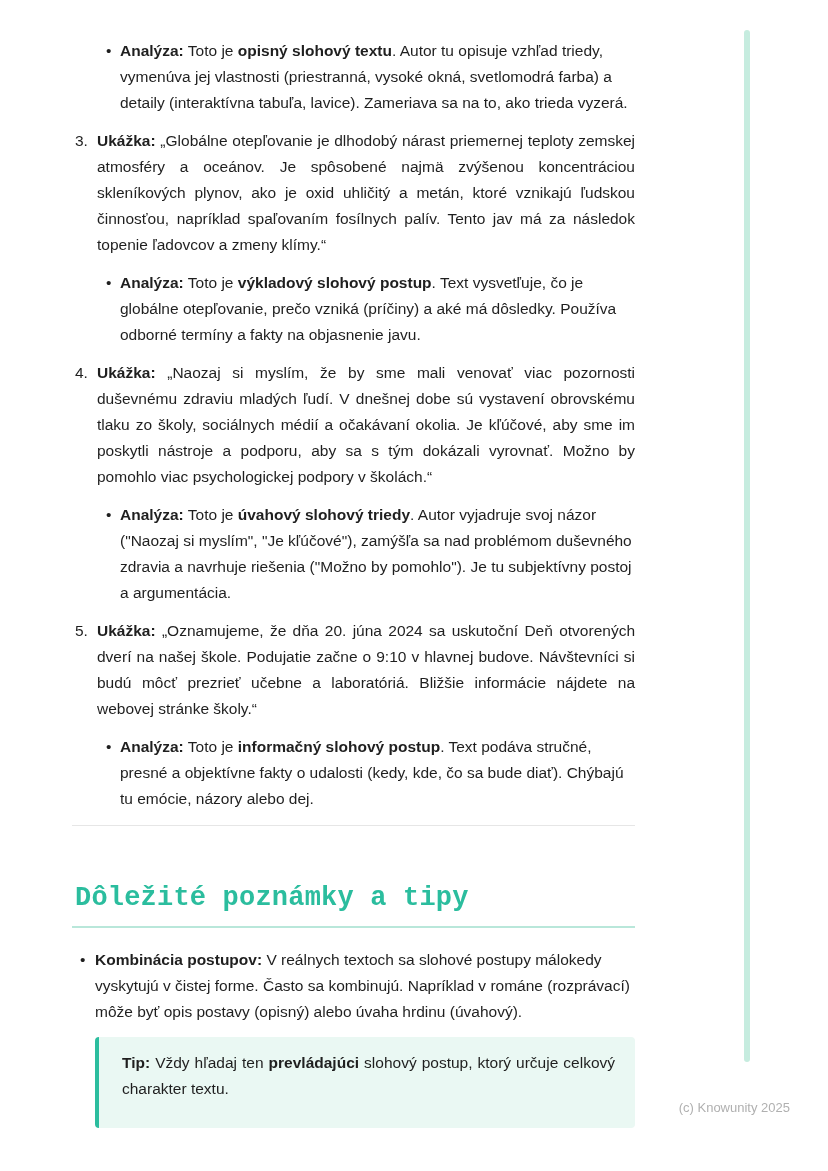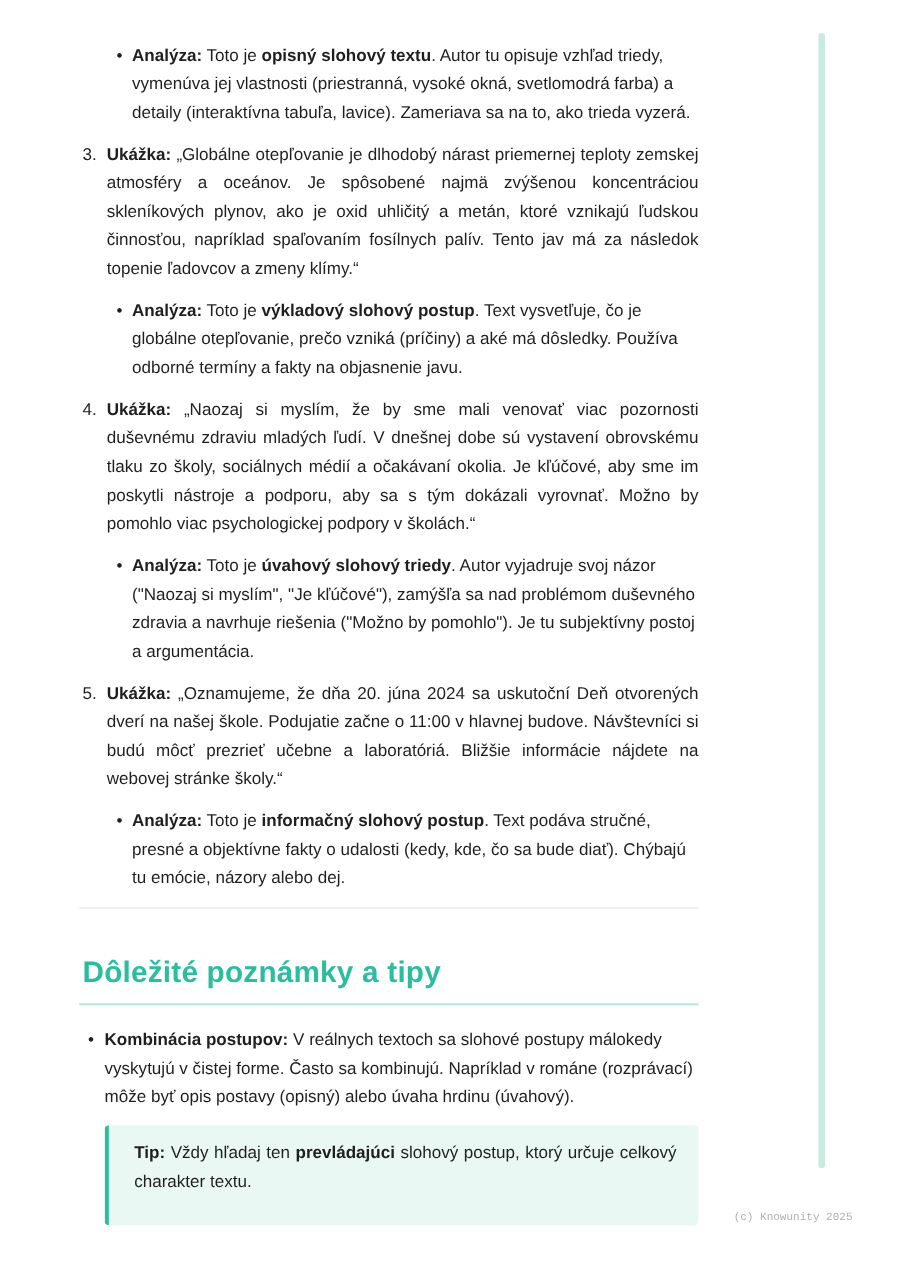--- a/index.html
+++ b/index.html
@@ -32,24 +32,25 @@
   .indent-deep { margin-left: 31px; }   
   .indent-note { margin-left: 5px; }    
   .indent-note .dot { flex: 0 0 15px; }
 
   hr.divider {
     border: 0; border-top: 1px solid var(--divider, #e6e6e6);
     margin: 13px 0 0 -3px; width: calc(100% + 3px);
   }
 
   h1.heading {
-    margin-top: 42px;
+    margin-top: 56px;
     font-size: 27px; line-height: 32px; font-weight: 700;
     color: var(--accent, #2bbd9e);
     letter-spacing: 0.2px;
+    font-family: Liberation Mono, monospace;
   }
   .heading-underline {
     height: 2px; background: var(--accent_light, #b9e7da);
     margin: 12px 0 19px -3px; width: calc(100% + 3px);
   }
 
   .tip-box {
     margin-top: 5px; margin-left: 20px;
     background: var(--tip_bg, #eaf8f3);
     border-left: 4px solid var(--accent, #2bbd9e);
@@ -58,24 +59,23 @@
   }
 
   .edge-bar {
     position: absolute; top: 30px; right: 78px;
     width: 6px; height: 1032px;
     background: var(--edge_bar, #c6ecdf);
     border-radius: 3px;
   }
 
   .watermark {
-    position: absolute; top: 1101px; right: 53px;
-    font-size: 10px; line-height: 14px;
+    position: absolute; top: 1101px; right: 38px;
+    font-size: 13px; line-height: 14px;
     color: var(--watermark, #b0b0b0);
-    font-family: Liberation Mono, monospace;
   }
 </style>
 </head>
 <body>
 
 <div class="page">
 
   <div class="edge-bar"></div>
 
   <main class="content">
@@ -103,21 +103,21 @@
       </div>
       <div class="bullet-row indent-deep row">
         <span class="dot">•</span>
         <p class="para"><span class="b">Analýza:</span><span> Toto je </span><span class="b">úvahový slohový triedy</span><span>. Autor vyjadruje svoj názor ("Naozaj si myslím", "Je kľúčové"), zamýšľa sa nad problémom duševného zdravia a navrhuje riešenia ("Možno by pomohlo"). Je tu subjektívny postoj a argumentácia.</span></p>
       </div>
     </section>
 
     <section>
       <div class="num-row row">
         <span class="num-marker">5.</span>
-        <p class="para justify num-body"><span class="b">Ukážka:</span><span> </span><span class="i">„Oznamujeme, že dňa 20. júna 2024 sa uskutoční Deň otvorených dverí na našej škole. Podujatie začne o 11:00 v hlavnej budove. Návštevníci si budú môcť prezrieť učebne a laboratóriá. Bližšie informácie nájdete na webovej stránke školy.“</span></p>
+        <p class="para justify num-body"><span class="b">Ukážka:</span><span> </span><span class="i">„Oznamujeme, že dňa 20. júna 2024 sa uskutoční Deň otvorených dverí na našej škole. Podujatie začne o 9:10 v hlavnej budove. Návštevníci si budú môcť prezrieť učebne a laboratóriá. Bližšie informácie nájdete na webovej stránke školy.“</span></p>
       </div>
       <div class="bullet-row indent-deep row">
         <span class="dot">•</span>
         <p class="para"><span class="b">Analýza:</span><span> Toto je </span><span class="b">informačný slohový postup</span><span>. Text podáva stručné, presné a objektívne fakty o udalosti (kedy, kde, čo sa bude diať). Chýbajú tu emócie, názory alebo dej.</span></p>
       </div>
     </section>
 
     <hr class="divider">
 
     <h1 class="heading">Dôležité poznámky a tipy</h1>

